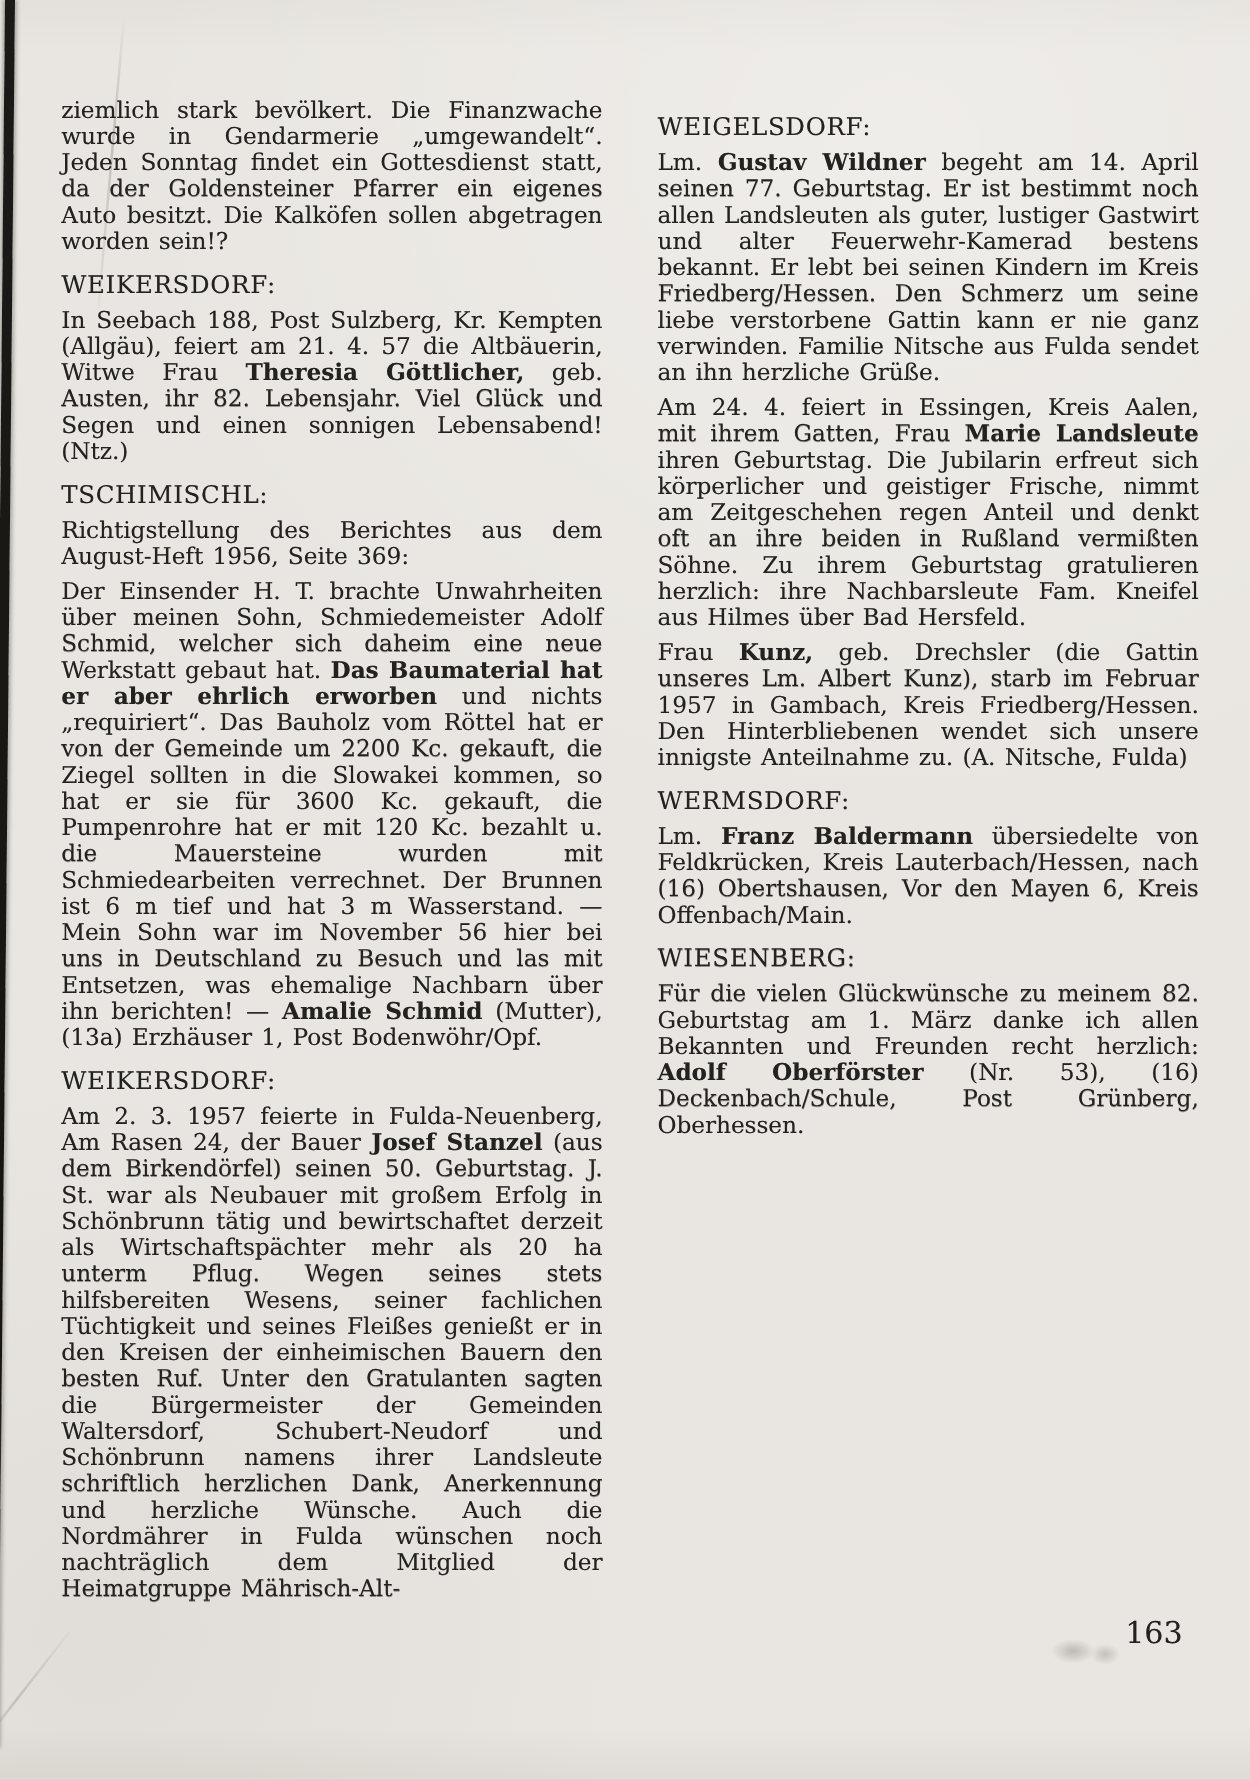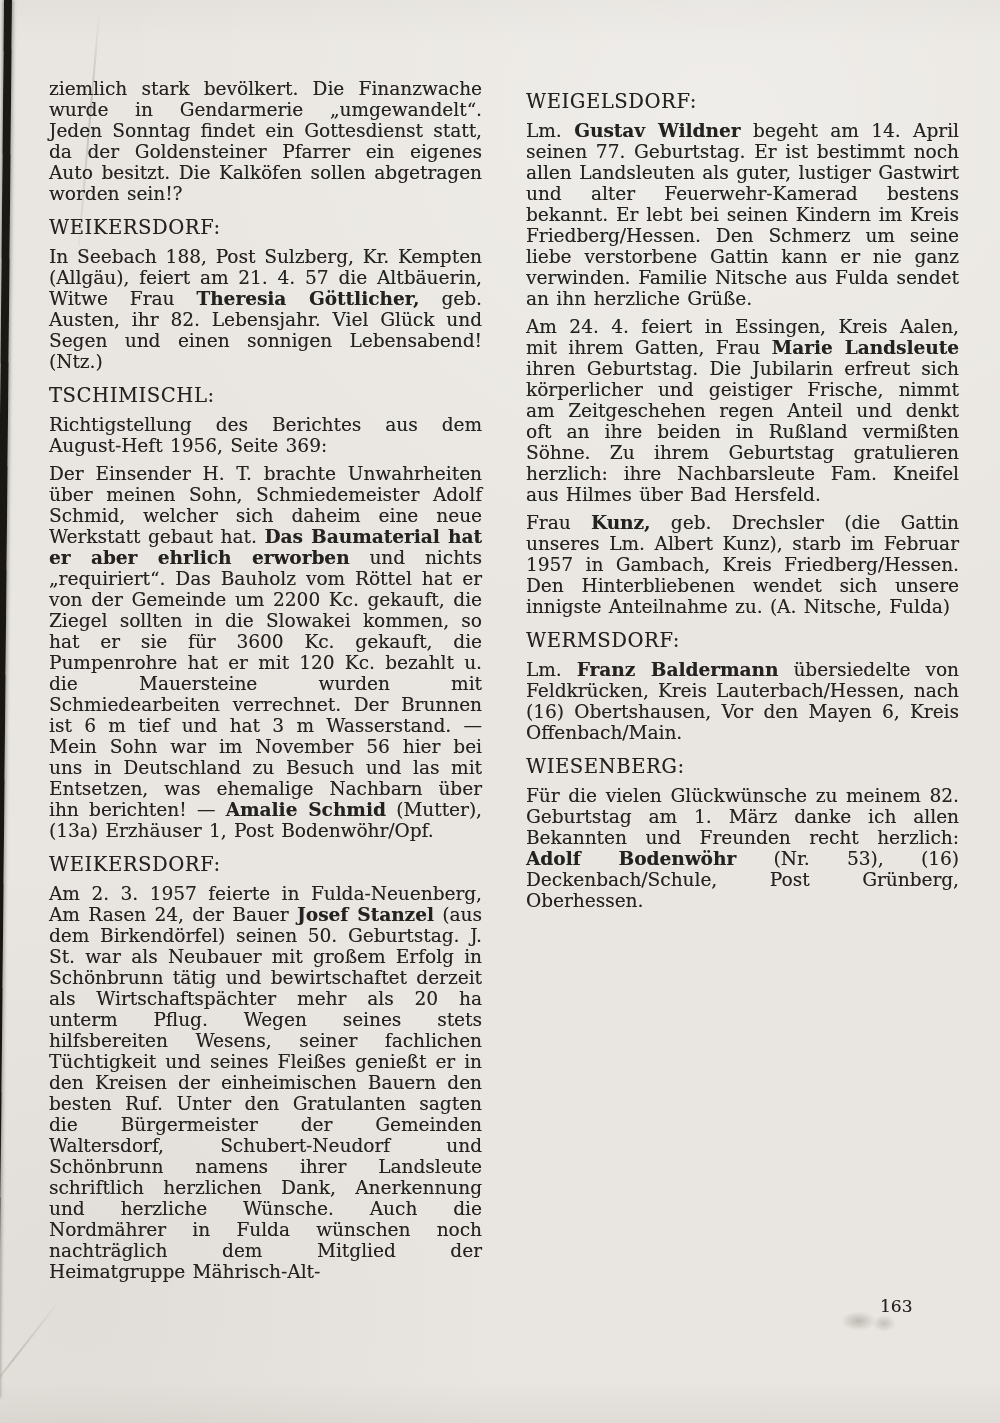--- a/index.html
+++ b/index.html
@@ -88,21 +88,22 @@
     text-shadow: 0.2px 0.2px 0.4px rgba(45,43,40,0.45);
   }
   .col p.para b {
     font-weight: bold;
   }
   .page-number {
     position: absolute;
     top: 1296px;
     left: 880px;
     width: 66px;
-    font-size: 17px;
+    text-align: right;
+    font-size: 24px;
     line-height: 21px;
     text-shadow: 0.2px 0.2px 0.4px rgba(45,43,40,0.45);
   }
   
   .smudge {
     position: absolute;
     left: 838px;
     top: 1306px;
     width: 64px;
     height: 30px;
@@ -132,19 +133,19 @@
         <p class="para">Am 2. 3. 1957 feierte in Fulda-Neuenberg, Am Rasen 24, der Bauer <b>Josef Stanzel</b> (aus dem Birkendörfel) seinen 50. Geburtstag. J. St. war als Neubauer mit großem Erfolg in Schönbrunn tätig und bewirtschaftet derzeit als Wirtschaftspächter mehr als 20 ha unterm Pflug. Wegen seines stets hilfsbereiten Wesens, seiner fachlichen Tüchtigkeit und seines Fleißes genießt er in den Kreisen der einheimischen Bauern den besten Ruf. Unter den Gratulanten sagten die Bürgermeister der Gemeinden Waltersdorf, Schubert-Neudorf und Schönbrunn namens ihrer Landsleute schriftlich herzlichen Dank, Anerkennung und herzliche Wünsche. Auch die Nordmährer in Fulda wünschen noch nachträglich dem Mitglied der Heimatgruppe Mährisch-Alt-</p>
       </div>
     <div class="col">
         <h2 class="section-heading">WEIGELSDORF:</h2>
         <p class="para">Lm. <b>Gustav Wildner</b> begeht am 14. April seinen 77. Geburtstag. Er ist bestimmt noch allen Landsleuten als guter, lustiger Gastwirt und alter Feuerwehr-Kamerad bestens bekannt. Er lebt bei seinen Kindern im Kreis Friedberg/Hessen. Den Schmerz um seine liebe verstorbene Gattin kann er nie ganz verwinden. Familie Nitsche aus Fulda sendet an ihn herzliche Grüße.</p>
         <p class="para">Am 24. 4. feiert in Essingen, Kreis Aalen, mit ihrem Gatten, Frau <b>Marie Landsleute</b> ihren Geburtstag. Die Jubilarin erfreut sich körperlicher und geistiger Frische, nimmt am Zeitgeschehen regen Anteil und denkt oft an ihre beiden in Rußland vermißten Söhne. Zu ihrem Geburtstag gratulieren herzlich: ihre Nachbarsleute Fam. Kneifel aus Hilmes über Bad Hersfeld.</p>
         <p class="para">Frau <b>Kunz,</b> geb. Drechsler (die Gattin unseres Lm. Albert Kunz), starb im Februar 1957 in Gambach, Kreis Friedberg/Hessen. Den Hinterbliebenen wendet sich unsere innigste Anteilnahme zu. (A. Nitsche, Fulda)</p>
         <h2 class="section-heading">WERMSDORF:</h2>
         <p class="para">Lm. <b>Franz Baldermann</b> übersiedelte von Feldkrücken, Kreis Lauterbach/Hessen, nach (16) Obertshausen, Vor den Mayen 6, Kreis Offenbach/Main.</p>
         <h2 class="section-heading">WIESENBERG:</h2>
-        <p class="para">Für die vielen Glückwünsche zu meinem 82. Geburtstag am 1. März danke ich allen Bekannten und Freunden recht herzlich: <b>Adolf Bodenwöhr</b> (Nr. 53), (16) Deckenbach/Schule, Post Grünberg, Oberhessen.</p>
+        <p class="para">Für die vielen Glückwünsche zu meinem 82. Geburtstag am 1. März danke ich allen Bekannten und Freunden recht herzlich: <b>Adolf Oberförster</b> (Nr. 53), (16) Deckenbach/Schule, Post Grünberg, Oberhessen.</p>
       </div>
   </div>
 
   <div class="smudge"></div>
   <div class="page-number">163</div>
 </div>
 
 </body></html>

